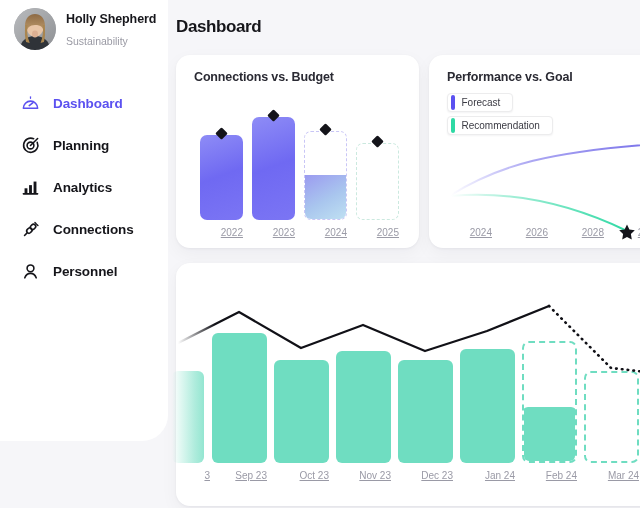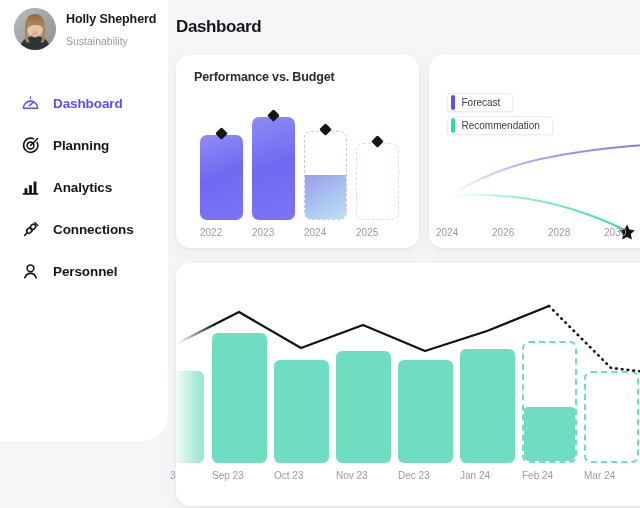--- a/index.html
+++ b/index.html
@@ -120,22 +120,23 @@
   }
 
   #card-budget { left: 176px; top: 55px; width: 243px; height: 193px; }
   #card-goal   { left: 429px; top: 55px; width: 243px; height: 193px; }
   #card-emis   { left: 176px; top: 263px; width: 496px; height: 243px; }
 
   .axis-label {
     position: absolute;
     font-size: 10px;
     color: #9a9aa6;
-    text-align: left;
+    text-align: right;
     white-space: nowrap;
+    text-decoration: underline;
   }
 
   
   .bar {
     position: absolute;
     border-radius: 7px;
     box-sizing: border-box;
   }
   .bar-solid-violet {
     background: linear-gradient(160deg, #8e8cf6 0%, #6f69f2 48%, #7b75f4 100%);
@@ -302,21 +303,21 @@
         </span>
         <span class="nav-label">Personnel</span>
       </div>
 
     </div>
   </div>
 
   <div class="page-title">Dashboard</div>
 
   <div class="card" id="card-budget">
-    <div class="card-title">Performance vs. Budget</div>
+    <div class="card-title">Connections vs. Budget</div>
 
     <div class="bar bar-solid-violet" style="left:24px; top:80px; width:43px; height:85px;"></div>
     <div class="bar bar-solid-violet" style="left:76px; top:62px; width:43px; height:103px;"></div>
 
     <div class="bar bar-ghost-violet" style="left:128px; top:76px; width:43px; height:89px;">
       <div class="fill" style="height:44px;"></div>
     </div>
 
     <div class="bar bar-ghost-teal" style="left:180px; top:88px; width:43px; height:77px;"></div>
 
@@ -325,20 +326,21 @@
     <div class="diamond" style="left:145px; top:70px;"></div>
     <div class="diamond" style="left:197px; top:82px;"></div>
 
     <div class="axis-label" style="left:24px; top:172px; width:43px;">2022</div>
     <div class="axis-label" style="left:76px; top:172px; width:43px;">2023</div>
     <div class="axis-label" style="left:128px; top:172px; width:43px;">2024</div>
     <div class="axis-label" style="left:180px; top:172px; width:43px;">2025</div>
   </div>
 
   <div class="card" id="card-goal">
+    <div class="card-title">Performance vs. Goal</div>
 
     <svg class="overlay" width="243" height="193" viewBox="0 0 243 193">
       <defs>
         <linearGradient id="fcG" x1="0" y1="0" x2="1" y2="0">
           <stop offset="0" stop-color="#5b51f0" stop-opacity="0"></stop>
           <stop offset="0.35" stop-color="#6b63e8" stop-opacity="0.55"></stop>
           <stop offset="1" stop-color="#6b63e8" stop-opacity="0.95"></stop>
         </linearGradient>
         <linearGradient id="recG" x1="0" y1="0" x2="1" y2="0">
           <stop offset="0" stop-color="#2ed9a4" stop-opacity="0"></stop>

